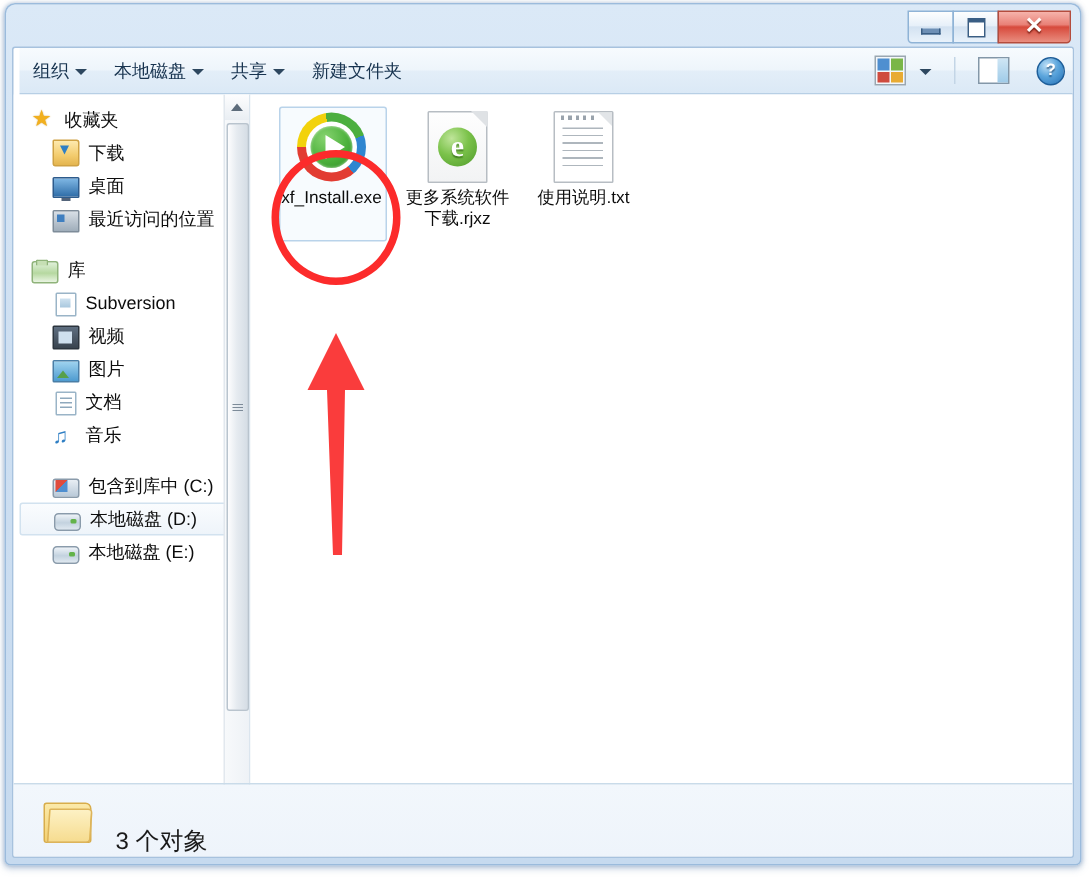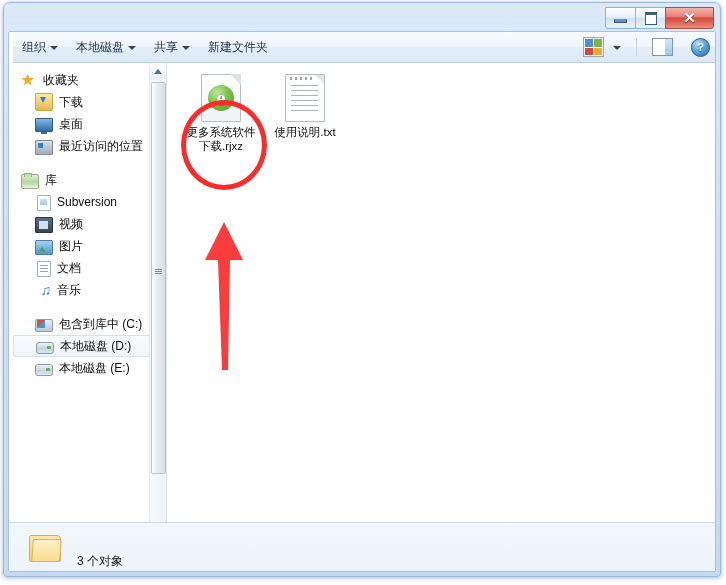--- a/index.html
+++ b/index.html
@@ -250,21 +250,21 @@
     position: relative;
     overflow: hidden;
   }
   .navlist { padding-top: 6px; }
   .nav-row-item {
     display: flex; align-items: center;
     height: 22px; padding-left: 12px;
     font-size: 12px; color: #0d0d0d;
     white-space: nowrap;
   }
-  .nav-row-item.child { padding-left: 26px; text-align: right; }
+  .nav-row-item.child { padding-left: 26px; }
   .nav-row-item.selected {
     background: linear-gradient(180deg,#fafcfe 0%, #eef4fa 100%);
     border: 1px solid #d2e2ef;
     border-radius: 2px;
     margin-left: 4px; margin-right: 6px;
     padding-left: 22px;
     height: 20px;
   }
   .nav-gap { height: 12px; }
   .nav-ico {
@@ -588,21 +588,21 @@
     border-radius: 2px 4px 2px 2px;
   }
   .status-folder .front {
     position:absolute; left:3px; top:6px; width:27px; height:21px;
     background: linear-gradient(180deg,#fdf1c4 0%, #f6dc90 100%);
     border: 1px solid #ddb45a;
     border-radius: 1px 3px 3px 1px;
     transform: skewX(-4deg);
   }
   .status-text {
-    font-size: 12px; color: #1a1a1a; margin-top: 28px;
+    font-size: 16px; color: #1a1a1a; margin-top: 28px;
   }
 </style>
 </head>
 <body>
 
 <div id="screen">
 
   <div class="win-frame">
 
     <div class="caption-row">
@@ -769,20 +769,29 @@
             </div>
             <div class="sb-arrow bottom">
               <span class="sb-down"></span>
             </div>
           </div>
         </div>
 
         <div class="content">
           <div class="filegrid">
 
+            <div class="file-item selected">
+              <div class="selbox"></div>
+              <div class="file-thumb-wrap">
+                <div class="ico-media">
+                  <span class="play-tri"></span>
+                </div>
+              </div>
+              <div class="file-label">xf_Install.exe</div>
+            </div>
 
             <div class="file-item">
               <div class="file-thumb-wrap">
                 <div class="ico-page">
                   <span class="corner"></span>
                   <span class="ico-e">e</span>
                 </div>
               </div>
               <div class="file-label">更多系统软件下载.rjxz</div>
             </div>

